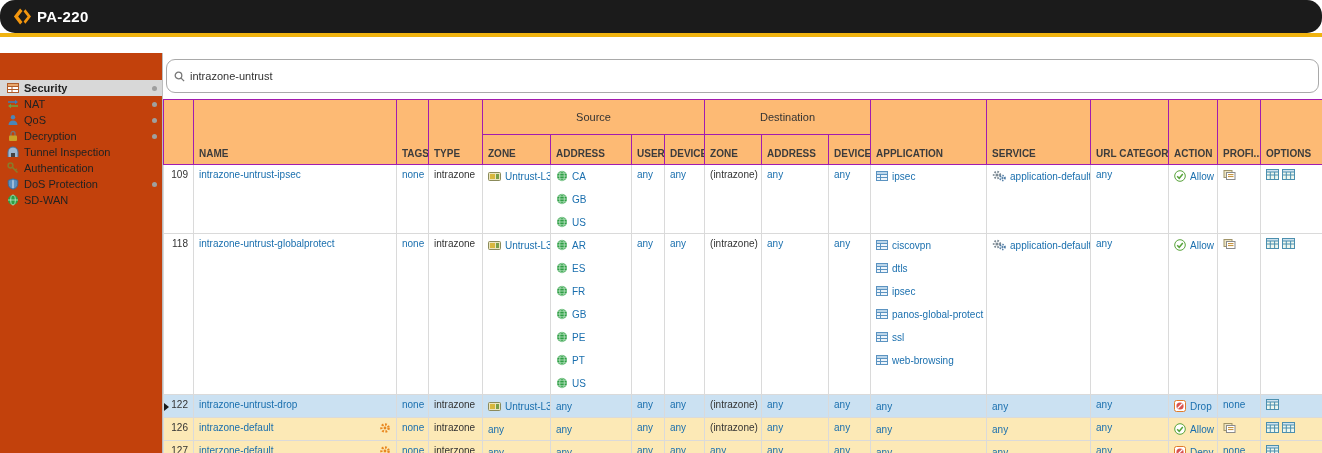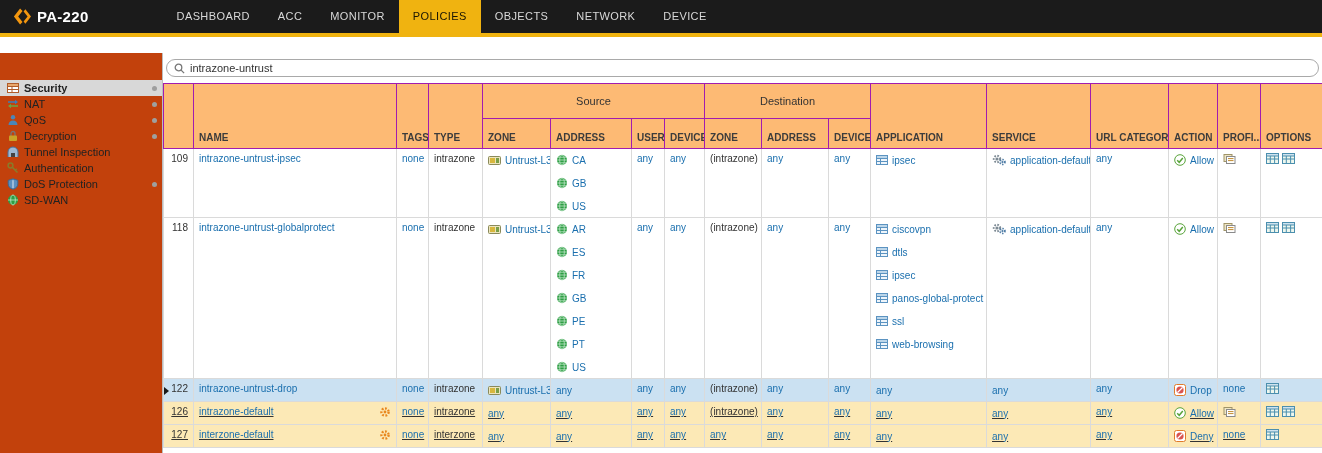--- a/index.html
+++ b/index.html
@@ -2,50 +2,50 @@
 <html><head>
 <meta charset="utf-8">
 <style>
   * { box-sizing: border-box; }
   html,body { margin:0; padding:0; }
   body {
     width:1322px; height:453px; overflow:hidden; background:#fff;
     font-family:"Liberation Sans","DejaVu Sans",sans-serif; font-size:11px;
   }
   
-  .topbar { height:33px; background:#1b1b1b; display:flex; align-items:stretch; }
+  .topbar { height:33px; background:#1b1b1b; display:flex; align-items:stretch;border-radius:15px; }
   .brand { display:flex; align-items:center; gap:6px; padding:0 12px; }
   .brand-text { color:#fff; font-weight:bold; font-size:15px; letter-spacing:.3px; }
   .nav { display:flex; margin-left:62px; }
   .nav-item { padding:0 14px; line-height:33px; color:#d9d9d9; font-size:11px; letter-spacing:.4px; cursor:pointer; white-space:nowrap; }
   .nav-item.active { background:#f0b310; color:#191504; }
   .stripe { height:4px; background:#f0b310; }
   
   .content { display:flex; height:416px; }
   .sidebar { width:163px; flex:none; border-right:1px solid #bdbdbd; padding-top:27px; background:#c2410c;margin-top:16px; }
   .side-item { display:flex; align-items:center; gap:5px; height:16px; padding-left:7px; cursor:pointer; color:#222; }
   .side-item.selected { background:#d8d8d8; font-weight:bold; }
   .side-label { white-space:nowrap; }
   .dot { margin-left:auto; margin-right:5px; width:5px; height:5px; border-radius:50%; background:#9f9f9f; flex:none; }
   .main { flex:1; min-width:0; }
   
   .search-row { margin:22px 3px 6px 3px; }
-  .search-pill { display:flex; align-items:center; height:17px; border:1px solid #a9a9a9; border-radius:9px; padding:8px 7px; background:#fff; }
+  .search-pill { display:flex; align-items:center; height:17px; border:1px solid #a9a9a9; border-radius:9px; padding:16px 7px; background:#fff; }
   .search-pill input { flex:1; border:none; outline:none; font:11px "Liberation Sans","DejaVu Sans",sans-serif; color:#333; padding:0 0 0 5px; background:transparent; }
   
   table.policy { border-collapse:collapse; table-layout:fixed; width:1159px; }
   thead th { background:#fdba74; border:1px solid #a21caf; font-size:10px; font-weight:bold; color:#3c3c3c; text-align:left; padding:11px 5px; white-space:nowrap; overflow:hidden; }
   tr.hdr-group { height:18px; }
   th.grp { text-align:center; font-weight:normal; font-size:11px; color:#333; vertical-align:middle; }
   th.vspan { vertical-align:bottom; padding-bottom:5px; }
   tr.hdr-cols { height:30px; }
   tr.hdr-cols th { vertical-align:bottom; padding-bottom:5px; }
   tbody td { border:1px solid #dadada; padding:4px 5px; vertical-align:top; background:#fff; color:#333; font-size:10px; white-space:nowrap; overflow:hidden; }
   tr.row-selected td { background:#cbe1f2; }
-  tr.row-default td { background:#fce9b6;text-decoration:underline; }
+  tr.row-default td { background:#fce9b6; }
   .lnk { color:#1a6fae; cursor:pointer; }
   .plain { color:#333; }
   .cell-item { display:flex; align-items:center; gap:4px; margin-bottom:9px; height:14px; white-space:nowrap; }
   .cell-item:last-child { margin-bottom:0; }
   .ic { display:inline-flex; flex:none; line-height:0; }
   .c-num { text-align:right; }
   .name-cell { position:relative; }
   .name-cell .gear { position:absolute; right:5px; top:4px; }
   .opt-wrap { display:flex; gap:3px; align-items:center; }
   .row-selected .c-num { position:relative;margin-left:19px; }
@@ -58,29 +58,20 @@
 <header class="topbar">
   <div class="brand">
     <span class="ic">
       <svg width="19" height="19" viewBox="0 0 20 20">
           <path d="M8.5 1.5L2 10l6.5 8.5 2.6-2.8L6.5 10l4.6-5.7z" fill="#f2960f"></path>
           <path d="M12.2 4.8L16.4 10l-4.2 5.2 1.9 2.4L20 10l-5.9-7.6z" fill="#f2960f"></path>
         </svg>
     </span>
     <span class="brand-text">PA-220</span>
   </div>
-  <nav class="nav">
-      <div class="nav-item">DASHBOARD</div>
-      <div class="nav-item">ACC</div>
-      <div class="nav-item">MONITOR</div>
-      <div class="nav-item active">POLICIES</div>
-      <div class="nav-item">OBJECTS</div>
-      <div class="nav-item">NETWORK</div>
-      <div class="nav-item">DEVICE</div>
-    </nav>
 </header>
 <div class="stripe"></div>
 
 <div class="content">
   <aside class="sidebar">
     <div>
         <div class="side-item selected">
           <span class="ic">
             <svg width="12" height="12" viewBox="0 0 12 12">
               <rect x="0.5" y="1.5" width="11" height="9" fill="#fff" stroke="#b05c2a"></rect>

